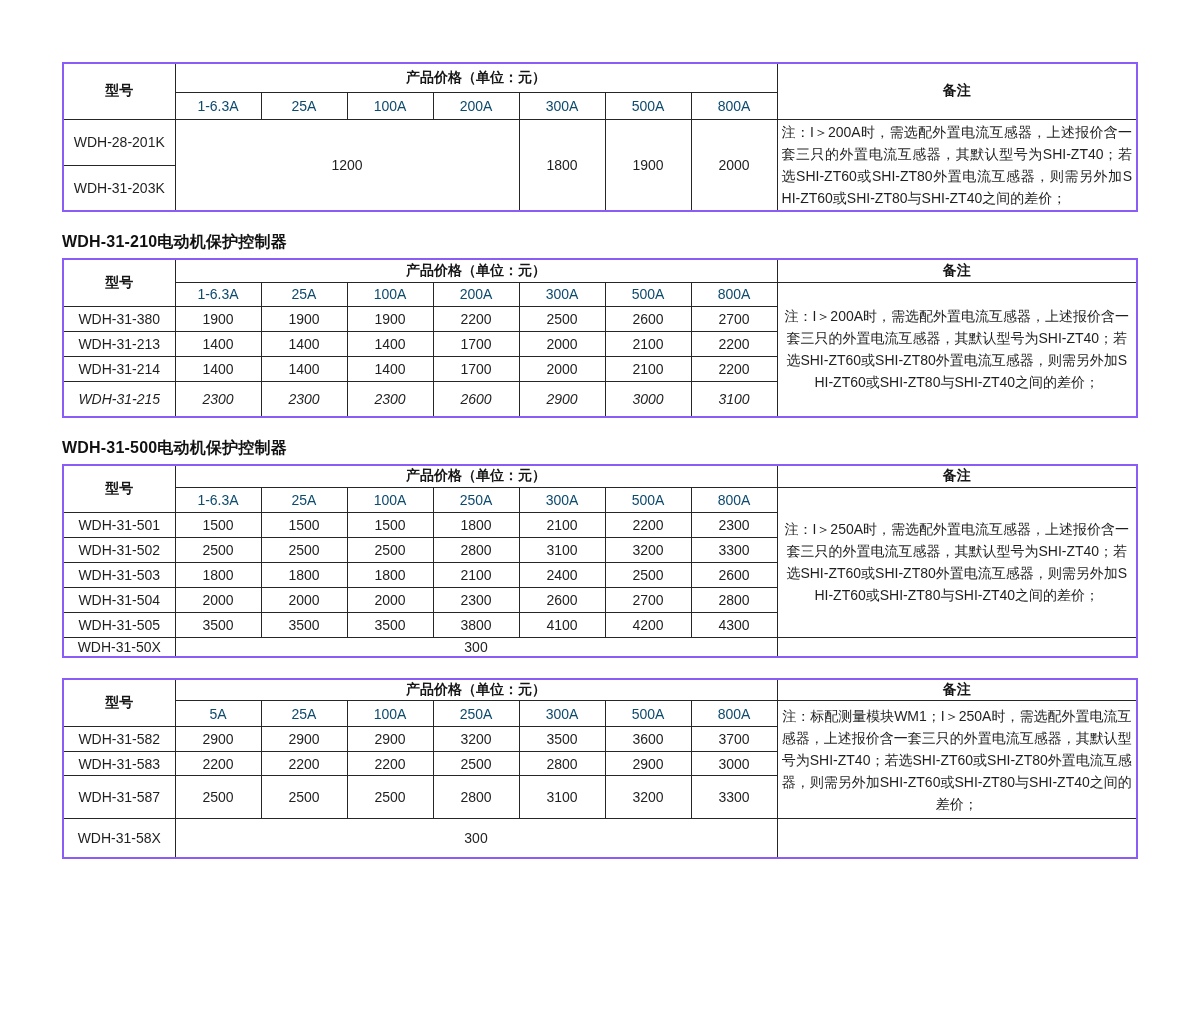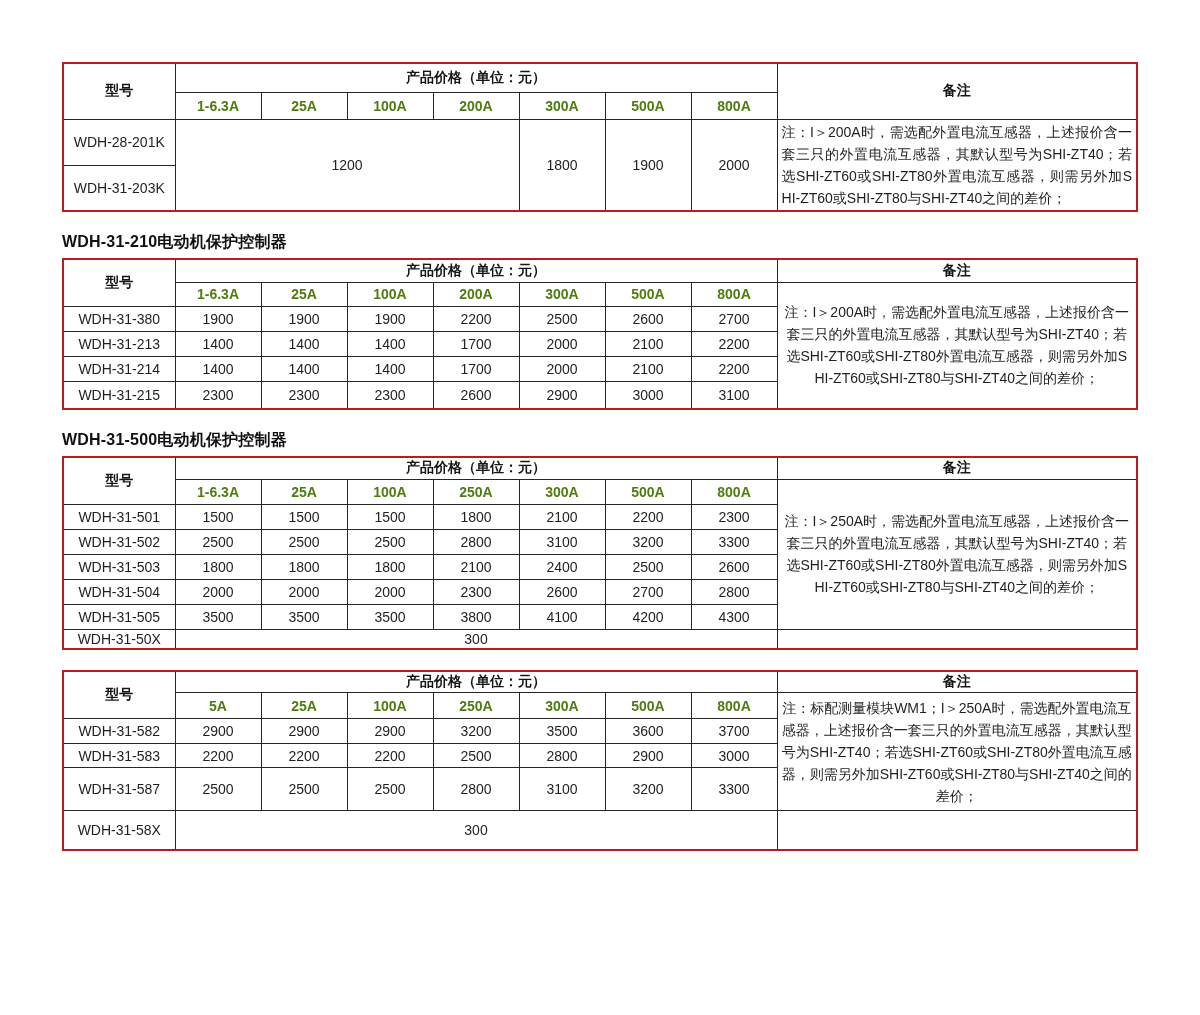--- a/index.html
+++ b/index.html
@@ -22,38 +22,38 @@
     font-size: 16px;
     line-height: 19px;
     font-weight: 700;
     color: #111111;
     letter-spacing: 0.2px;
   }
   table.price-table {
     border-collapse: collapse;
     table-layout: fixed;
     width: 1074px;
-    border: 2px solid #b91c1c;
+    border: 2px solid #8b5cf6;
     background: #ffffff;
   }
   col.c-model { width: 112px; }
   col.c-amp   { width: 86px; }
   col.c-note  { width: 360px; }
   table.price-table th,
   table.price-table td {
     border: 1px solid #262626;
     text-align: center;
     vertical-align: middle;
     font-size: 14px;
     padding: 1px 4px;
     color: #1f1f1f;
     overflow: hidden;
   }
   table.price-table th { font-weight: 700; color: #161616; }
-  table.price-table th.amp-h { font-weight: 700; color: #4d7c0f; }
+  table.price-table th.amp-h { font-weight: 400; color: #0c4a6e; }
   td.model { font-weight: 400; }
   td.num   { font-weight: 400; }
   td.note {
     text-align: center;
     font-size: 14px;
     line-height: 22px;
     padding: 2px 9px;
     word-break: break-all;
   }
   td.note.note-left { text-align: justify; }
@@ -160,21 +160,21 @@
           <tr style="height: 25px;">
             <td class="model">WDH-31-214</td>
             <td class="num">1400</td>
             <td class="num">1400</td>
             <td class="num">1400</td>
             <td class="num">1700</td>
             <td class="num">2000</td>
             <td class="num">2100</td>
             <td class="num">2200</td>
           </tr>
-          <tr style="height: 28px;">
+          <tr style="height: 36px; font-style: italic;">
             <td class="model">WDH-31-215</td>
             <td class="num">2300</td>
             <td class="num">2300</td>
             <td class="num">2300</td>
             <td class="num">2600</td>
             <td class="num">2900</td>
             <td class="num">3000</td>
             <td class="num">3100</td>
           </tr>
         </tbody>

